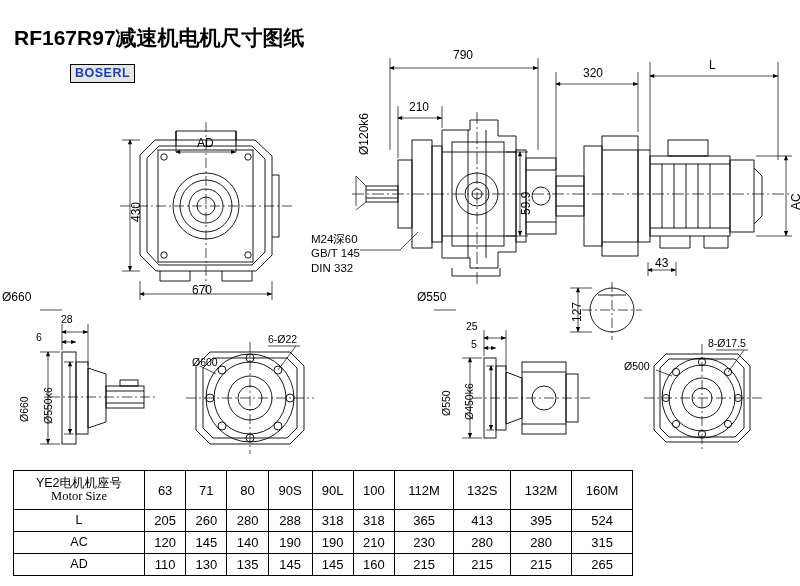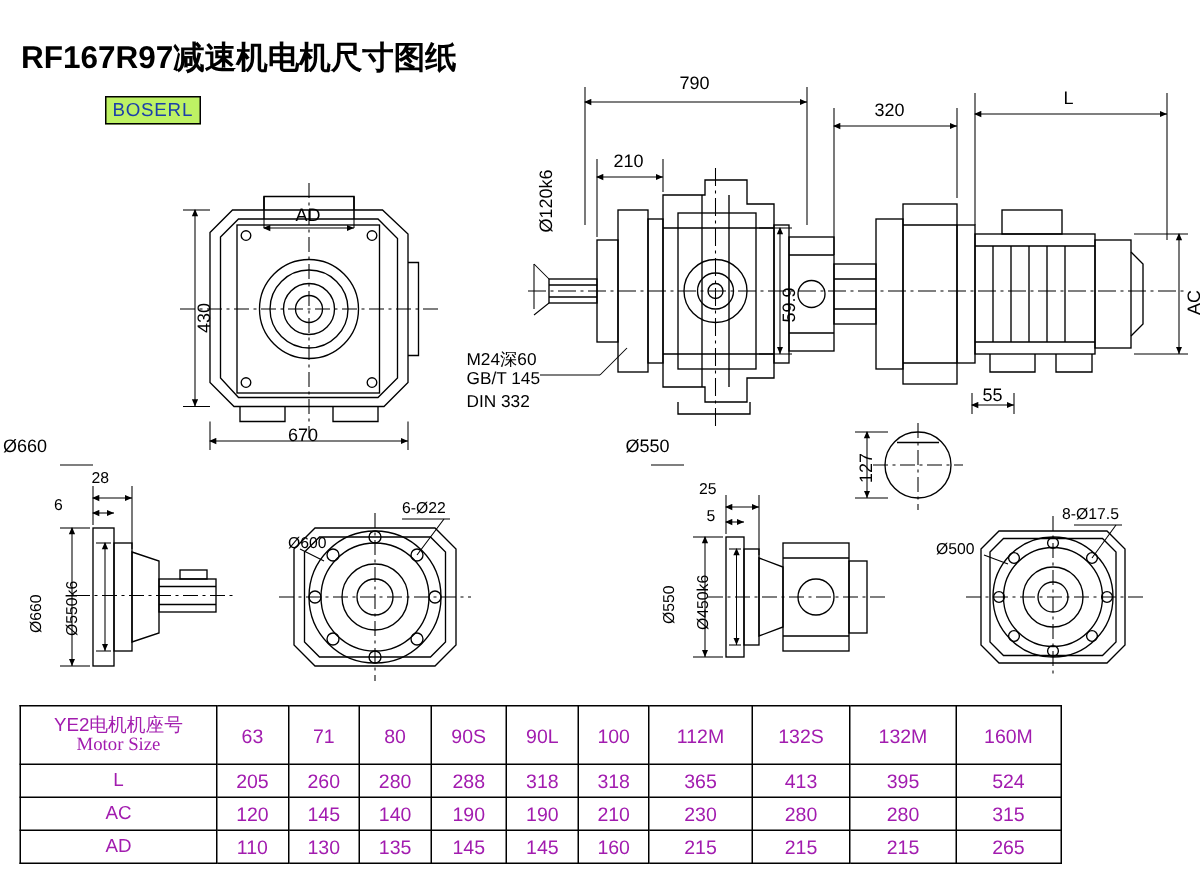--- a/index.html
+++ b/index.html
@@ -28,24 +28,24 @@
     white-space: nowrap;
     margin-top: 16px;
   }
   .logo-box {
     position: absolute;
     left: 70px;
     top: 64px;
     border: 1.6px solid #000;
     padding: 1px 4px 2px 4px;
     font-size: 12.5px;
-    font-weight: normal;
+    font-weight: bold;
     color: #1c3faa;
     letter-spacing: 0.5px;
-    background: #bef264;
+    background: #e5e5e5;
   }
   .dim-label {
     position: absolute;
     font-size: 12px;
     color: #000;
     white-space: nowrap;
     font-family: "Liberation Sans", sans-serif;
   }
   .dim-label.sm { font-size: 10.5px; }
   .dim-label.vert {
@@ -64,24 +64,24 @@
     top: 0;
     width: 800px;
     height: 586px;
     pointer-events: none;
   }
   
   #spec-table {
     position: absolute;
     left: 13px;
     top: 470px;
-    width: 695px;
+    width: 620px;
     border-collapse: collapse;
     font-size: 13px;
-    color: #a21caf;
+    color: #000000;
   }
   #spec-table td {
     border: 1px solid #000;
     text-align: center;
     height: 21px;
     padding: 0;
     font-family: "Liberation Sans", sans-serif;
   }
   #spec-table td.head-cell {
     width: 130px;
@@ -423,21 +423,21 @@
   <div class="dim-label vert" style="left:519px; top:215px;">59.9</div>
   <div class="dim-label vert" style="left:789px; top:210px;">AC</div>
   <div class="dim-label" style="left:197px; top:136px;">AD</div>
   <div class="dim-label vert" style="left:129px; top:222px;">430</div>
   <div class="dim-label" style="left:192px; top:283px;">670</div>
 
   <div class="std-txt" style="left:311px; top:232px;">M24深60</div>
   <div class="std-txt" style="left:311px; top:247px;">GB/T 145</div>
   <div class="std-txt" style="left:311px; top:262px;">DIN 332</div>
 
-  <div class="dim-label" style="left:655px; top:256px;">55</div>
+  <div class="dim-label" style="left:655px; top:256px;">43</div>
   <div class="dim-label vert" style="left:570px; top:322px;">127</div>
 
   <div class="dim-label" style="left:2px; top:290px;">Ø660</div>
   <div class="dim-label" style="left:417px; top:290px;">Ø550</div>
 
   <div class="dim-label sm" style="left:61px; top:313px;">28</div>
   <div class="dim-label sm" style="left:36px; top:331px;">6</div>
   <div class="dim-label sm vert" style="left:18px; top:422px;">Ø660</div>
   <div class="dim-label sm vert" style="left:42px; top:424px;">Ø550k6</div>
   <div class="dim-label sm" style="left:192px; top:356px;">Ø600</div>

